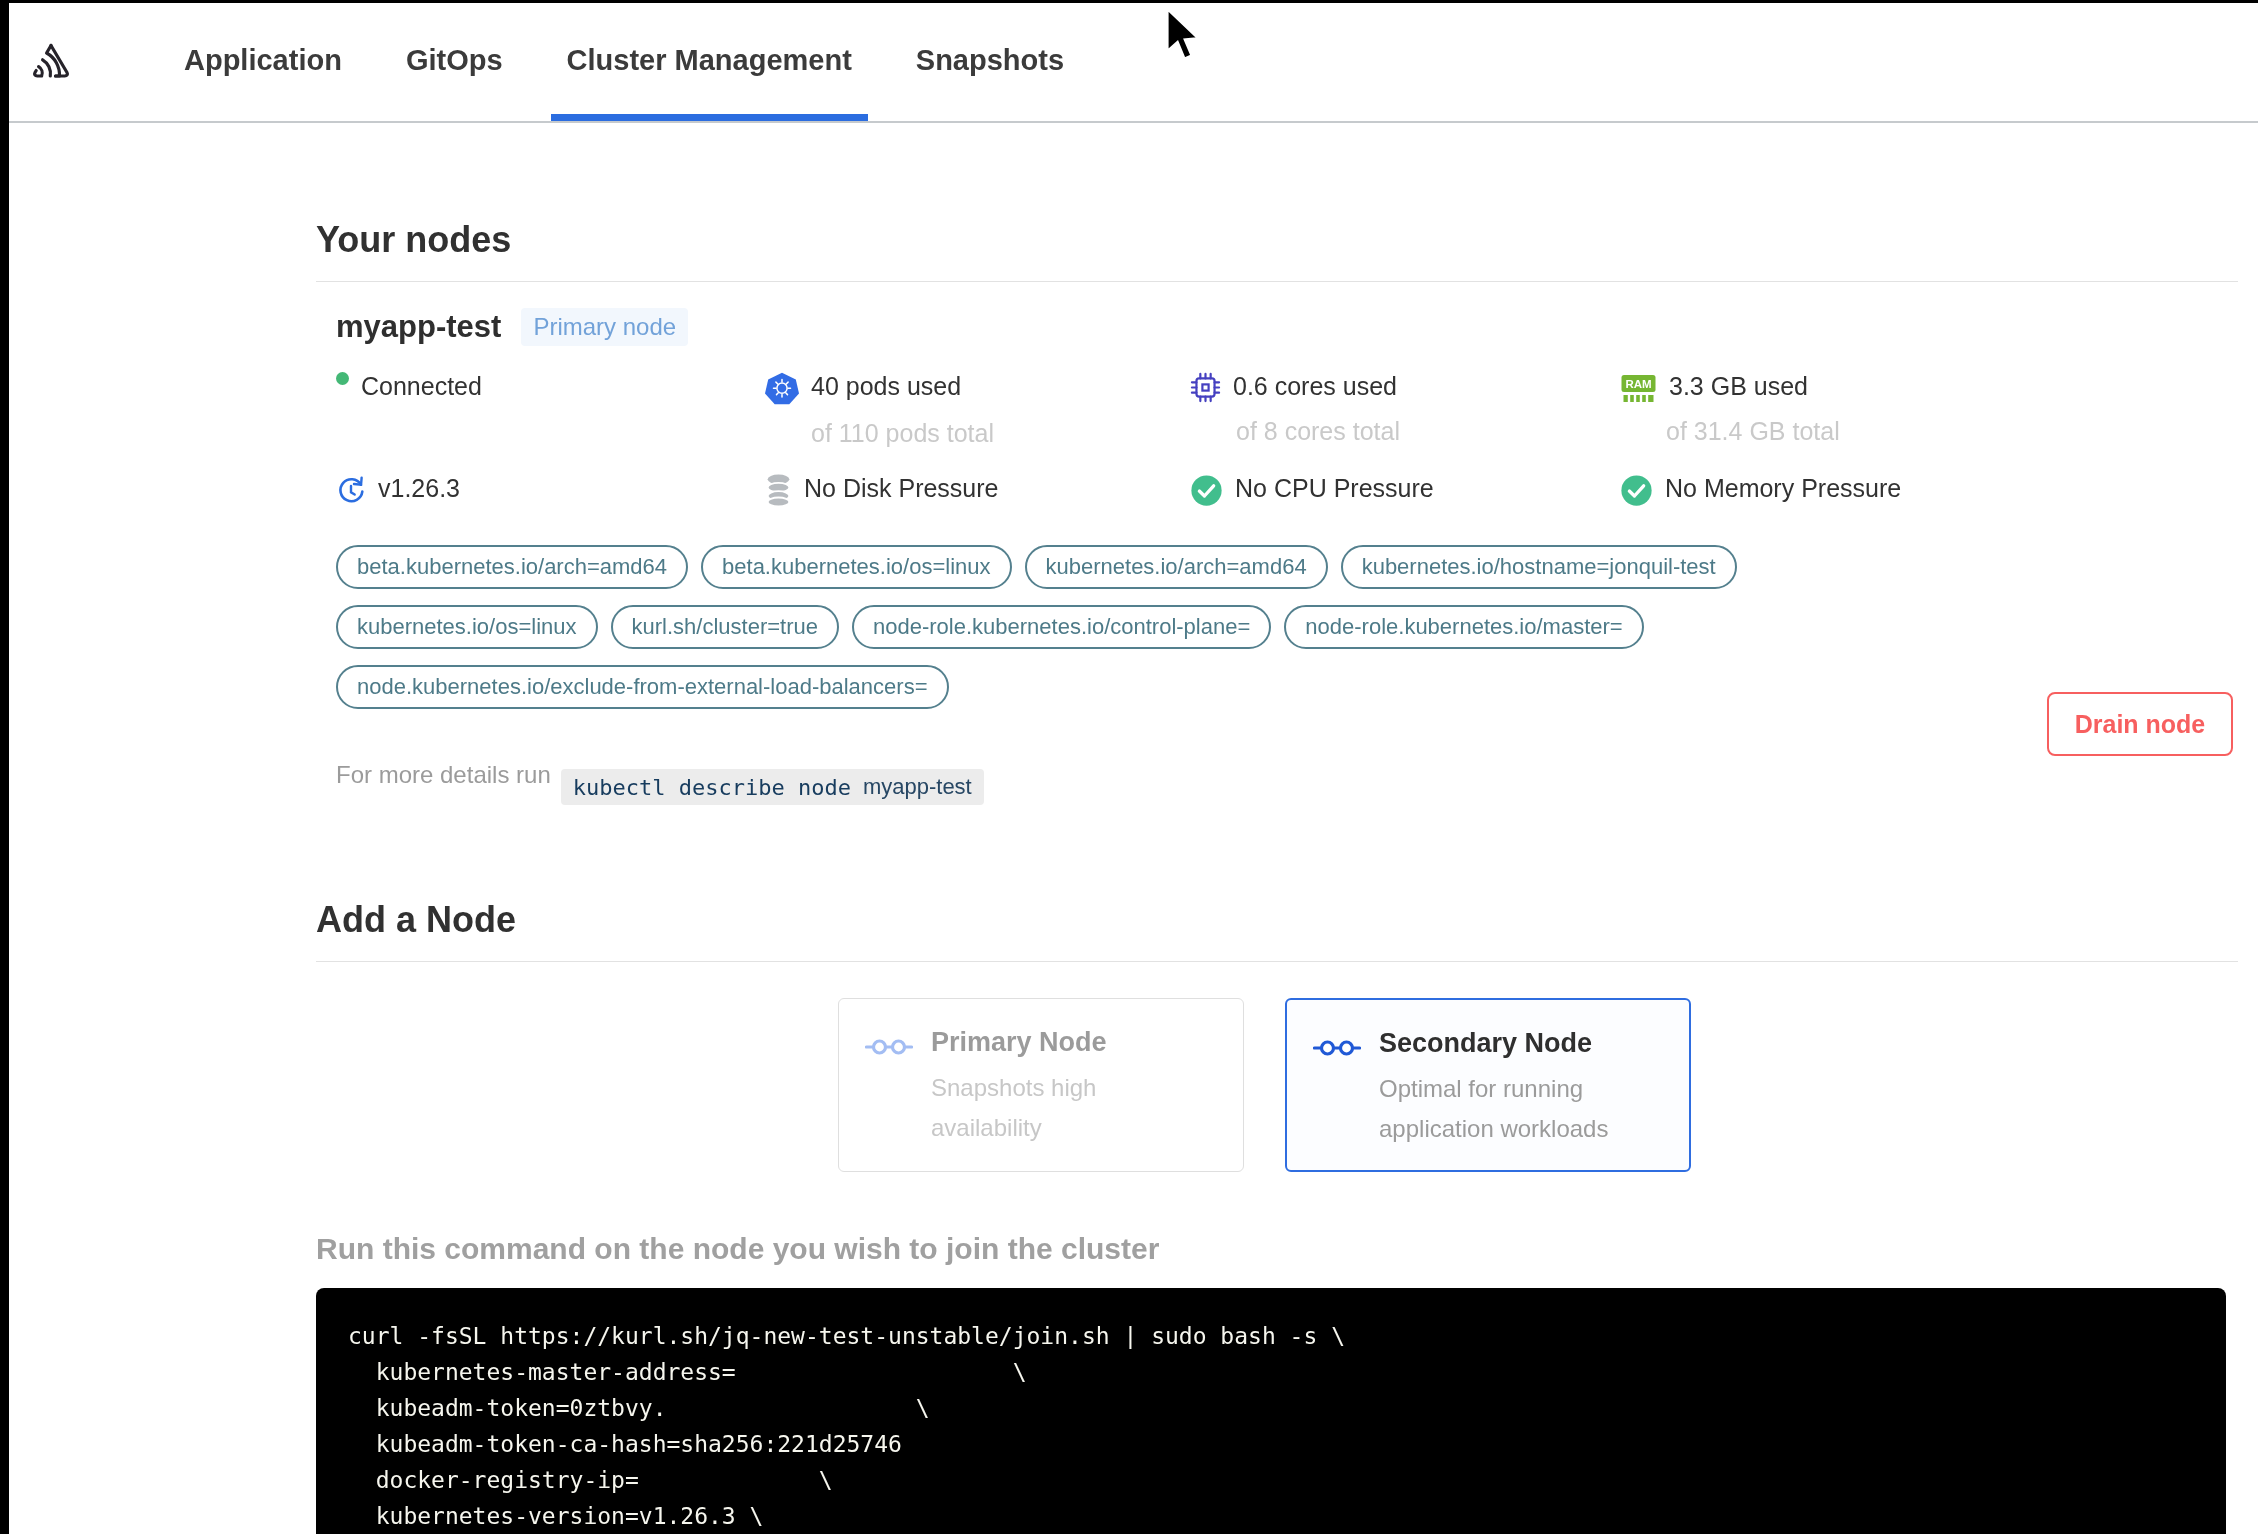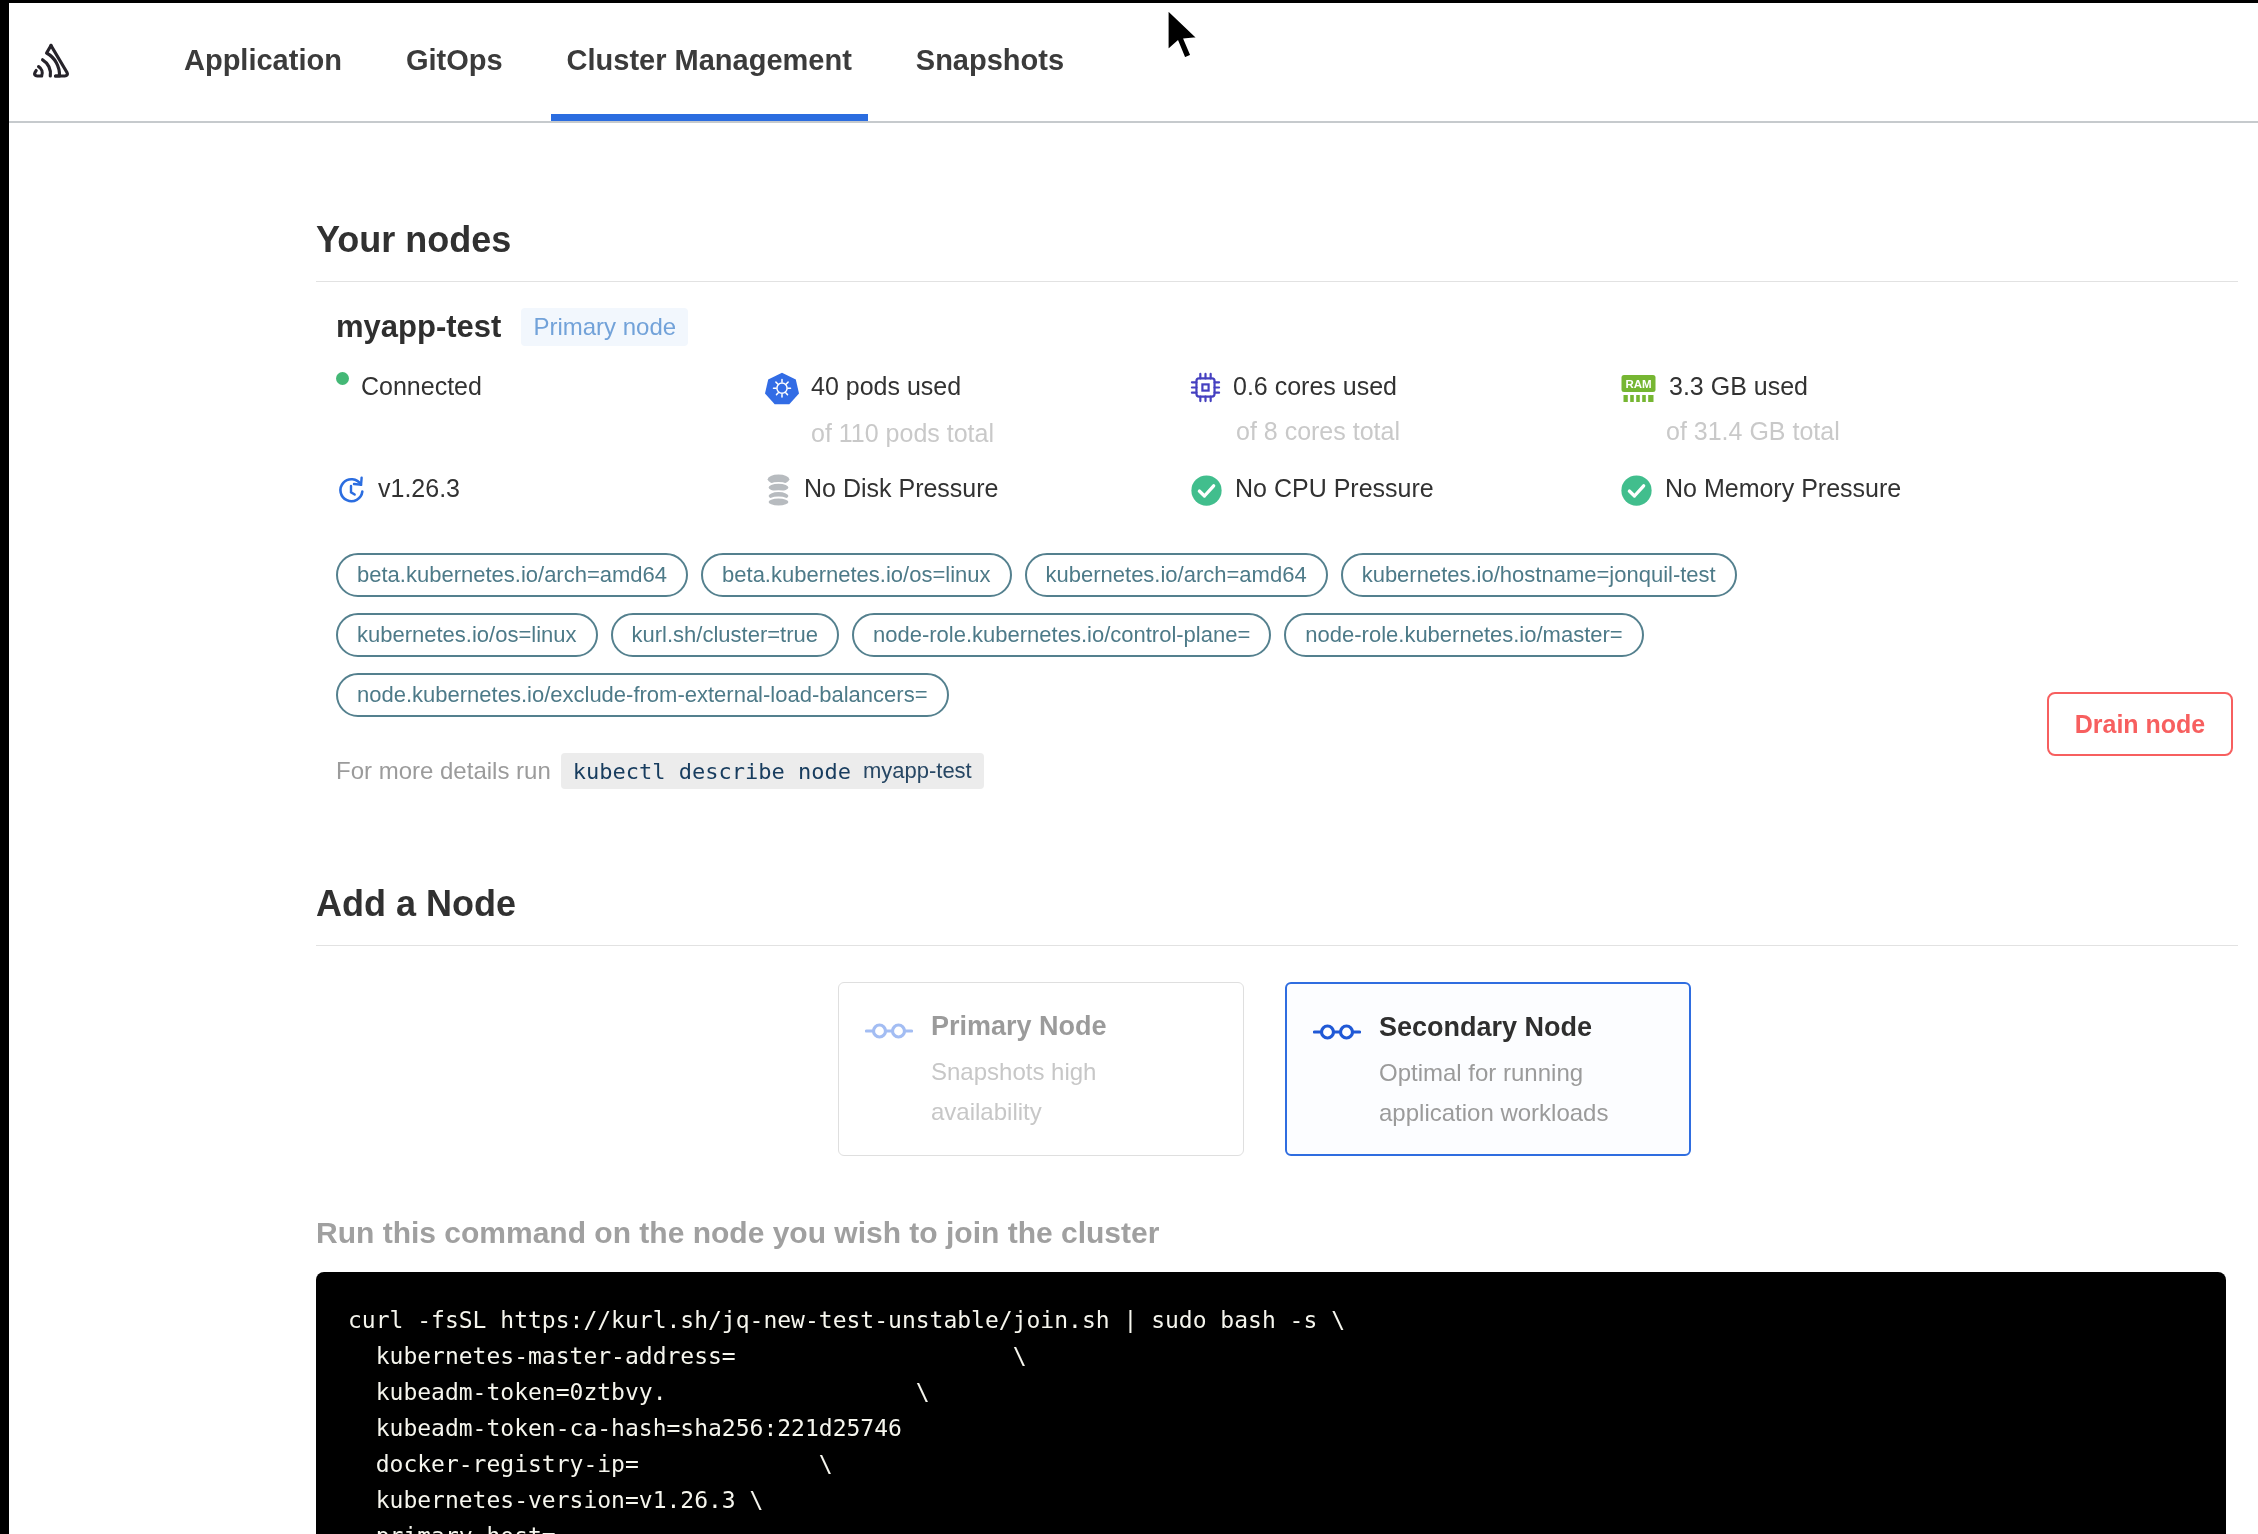--- a/index.html
+++ b/index.html
@@ -33,26 +33,26 @@
   .node-name { font-size: 31px; font-weight: 700; color: #2f2f2f; }
   .node-badge { font-size: 24px; color: #72a2d9; background: #f2f7fd; padding: 5px 12px; border-radius: 4px; }
 
   .stats-grid { display: grid; grid-template-columns: 429px 425px 430px 1fr; margin-top: 26px; row-gap: 26px; }
   .stat-cell { display: flex; flex-direction: column; gap: 8px; }
   .stat-line { display: flex; align-items: flex-start; gap: 12px; font-size: 25px; color: #323232; }
   .stat-total { font-size: 25px; color: #c9c9c9; margin-left: 46px; }
   .dot { width: 13px; height: 13px; border-radius: 50%; background: #44b876; display: inline-block; }
 
   
-  .labels { display: flex; flex-wrap: wrap; gap: 16px 13px; max-width: 1580px; margin-top: 40px; }
+  .labels { display: flex; flex-wrap: wrap; gap: 16px 13px; max-width: 1580px; margin-top: 32px; }
   .pill { border: 2px solid #54808e; color: #4d7a88; border-radius: 22px; padding: 7px 19px;
     font-size: 22px; white-space: nowrap; }
 
   .details-line { margin-top: 36px; font-size: 24px; color: #9b9b9b; display: flex; align-items: center; gap: 10px; }
-  .code-chip { background: #ececec; border-radius: 4px; padding: 5px 12px; display: inline-flex; gap: 12px; align-items: center; }
+  .code-chip { background: #ececec; border-radius: 4px; padding: 5px 12px; display: inline-flex; gap: 12px; align-items: center; margin-top: 24px; }
   .code-chip .mono { font-family: "DejaVu Sans Mono", monospace; font-size: 22px; color: #173c5e; }
   .code-chip .nodearg { font-size: 22px; color: #274764; }
 
   .drain-btn { position: absolute; right: 25px; top: 473px; width: 186px; height: 64px;
     border: 2px solid #f75f5f; border-radius: 8px; background: #fff; color: #f75f5f;
     font-size: 25px; font-weight: 700; font-family: "Liberation Sans", sans-serif; cursor: pointer; }
 
   
   .addnode-title { margin-top: 94px; }
   .cards { display: flex; gap: 41px; margin-left: 522px; margin-top: 36px; }

